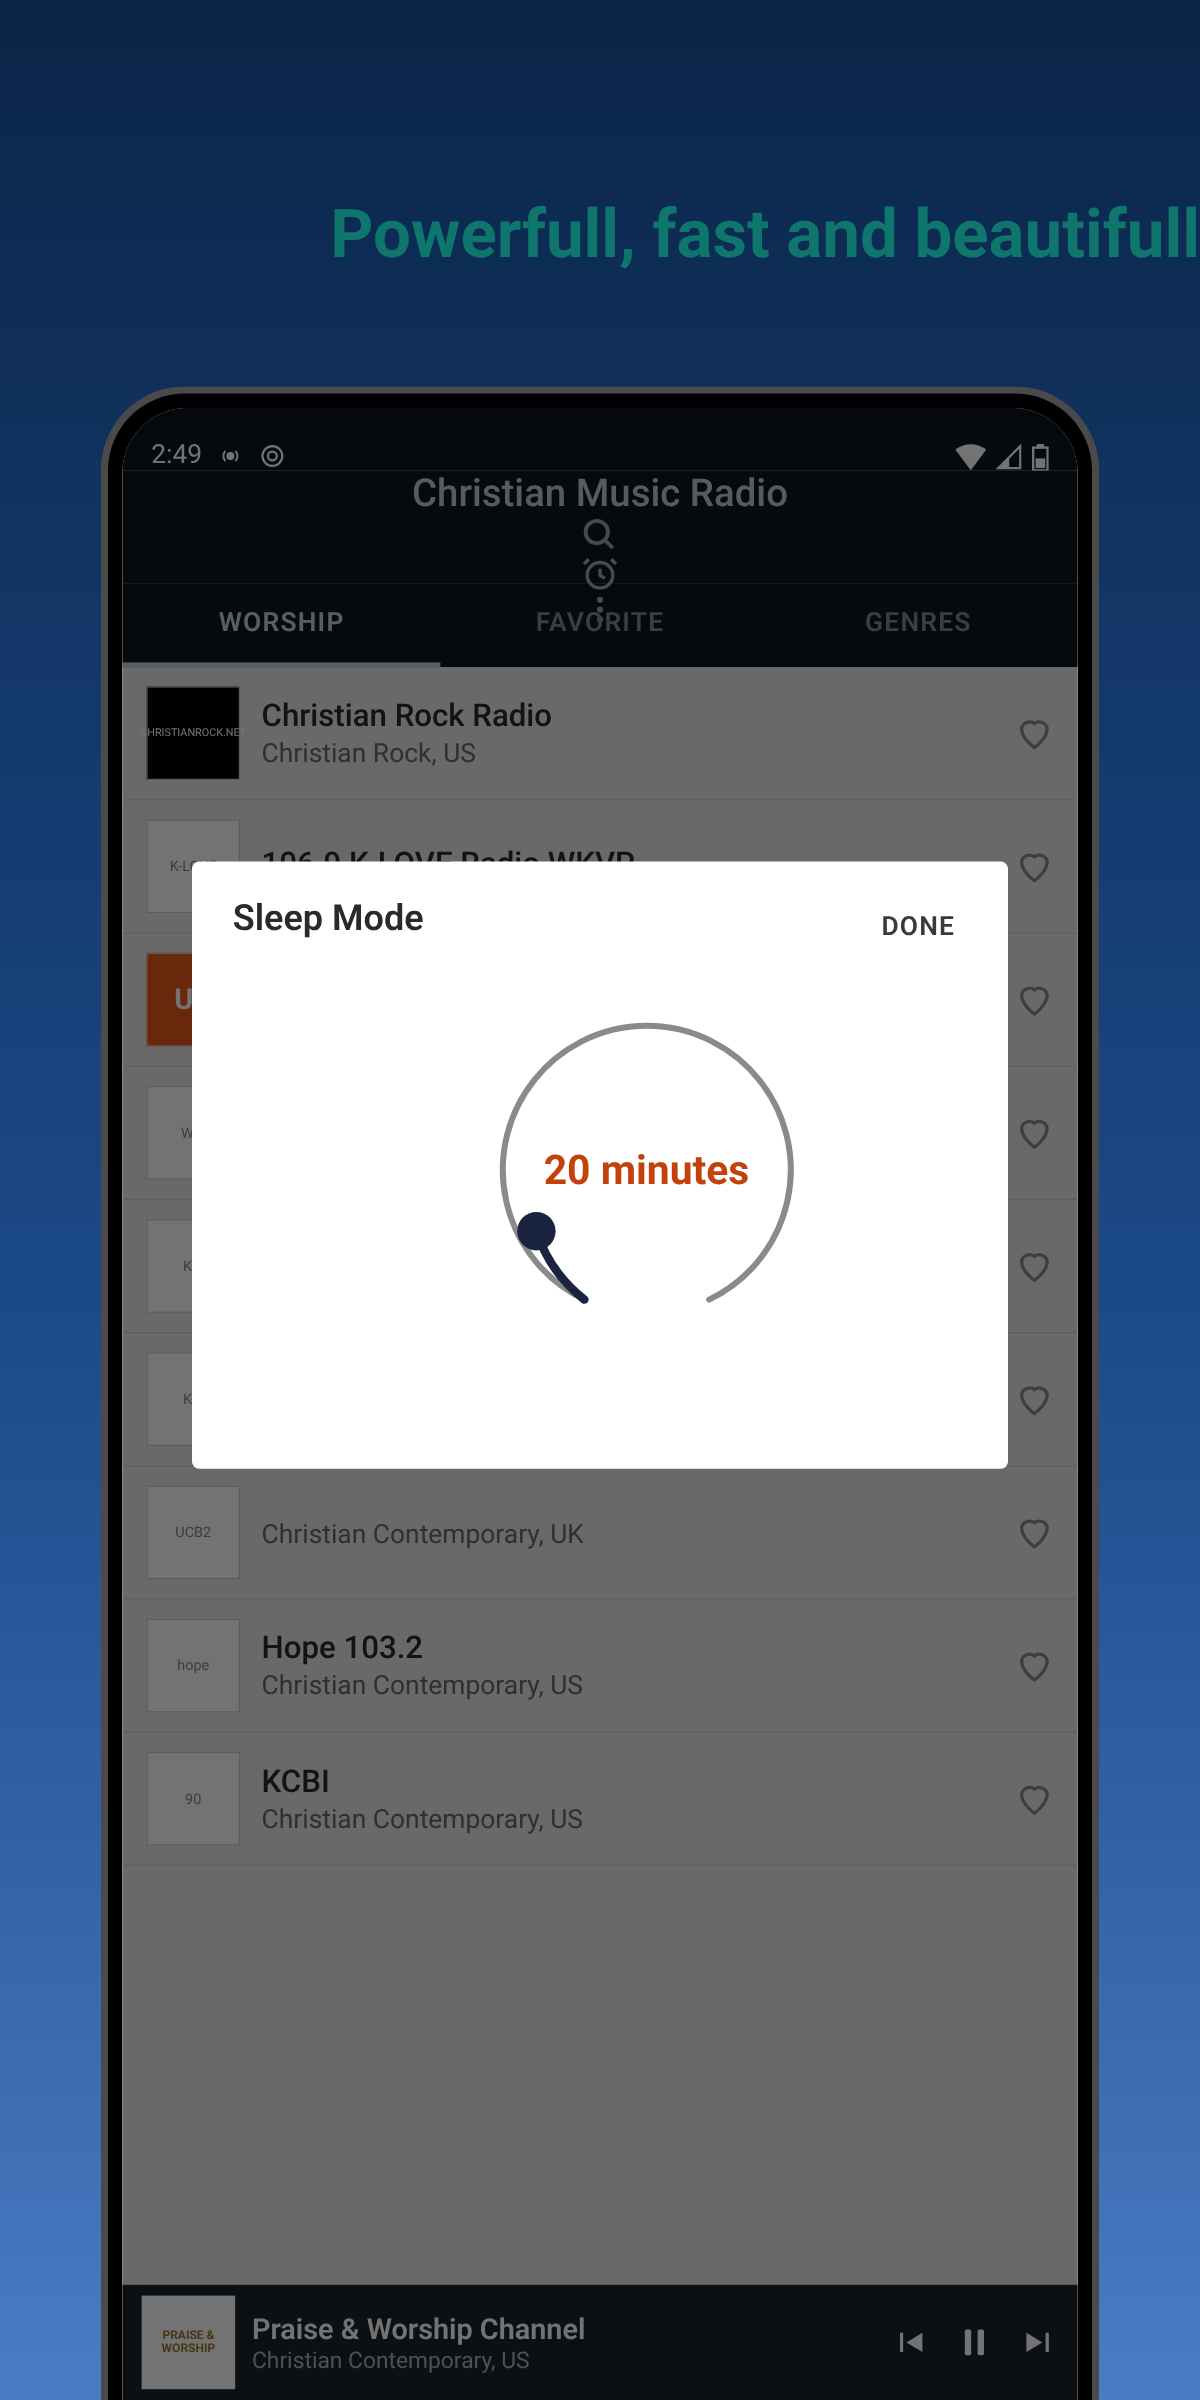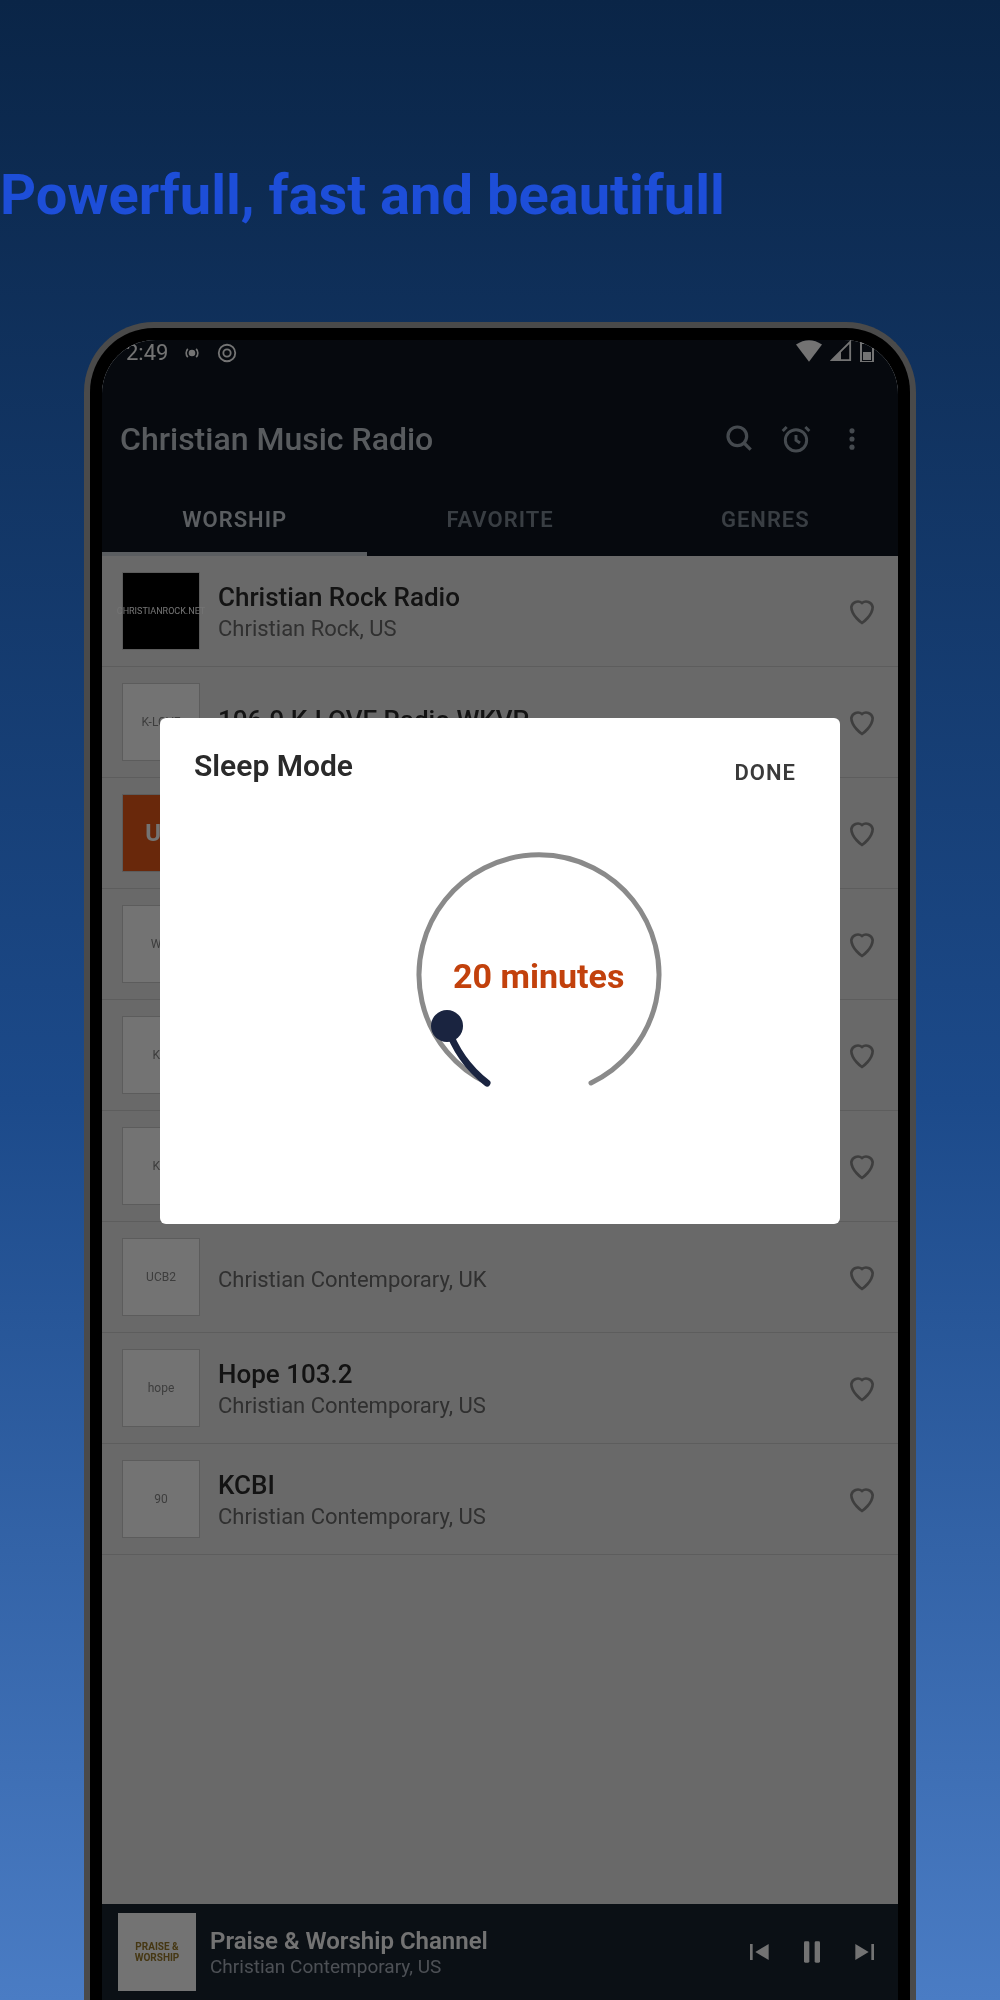--- a/index.html
+++ b/index.html
@@ -5,24 +5,24 @@
   * { box-sizing: border-box; margin: 0; padding: 0; }
   body {
     width: 1000px;
     height: 2000px;
     background: linear-gradient(to bottom, #0a2547 0%, #1c4a8a 55%, #4a7cc4 100%);
     font-family: Roboto, Arial, sans-serif;
     overflow: hidden;
     position: relative;
   }
   .headline {
-    color: #1d4ed8;
+    color: #0f766e;
     font-size: 56px;
     font-weight: 700;
-    text-align: left;
+    text-align: right;
     padding-top: 162px;
   }
   .phone {
     position: absolute;
     top: 322px;
     left: 84px;
     width: 832px;
     height: 1678px;
     background: #000;
     border-radius: 70px 70px 0 0;
@@ -35,34 +35,35 @@
     top: 12px; left: 12px; right: 12px; bottom: 0;
     background: #e8e8e8;
     border-radius: 54px 54px 0 0;
     overflow: hidden;
   }
   .statusbar {
     height: 52px;
     background: #0e1621;
     color: #fff;
     display: flex;
-    align-items: flex-start;
+    align-items: flex-end;
     justify-content: space-between;
     padding: 0 24px;
     font-size: 22px;
   }
   .status-left { display:flex; align-items:center; gap:14px; }
   .status-right { display:flex; align-items:center; gap:8px; }
   .appbar {
     height: 94px;
     background: #0e1621;
     display: flex;
     align-items: center;
     padding: 0 18px;
     color: #9aa4af;
+    flex-direction: column;
   }
   .app-title { font-size: 32px; font-weight:500; color:#c4cad1; flex:1; }
   .appbar-icon { width:56px; display:flex; justify-content:center; color:#9aa4af; }
   .tabs {
     height: 70px;
     background: #0e1621;
     display:flex;
   }
   .tab {
     flex:1;

